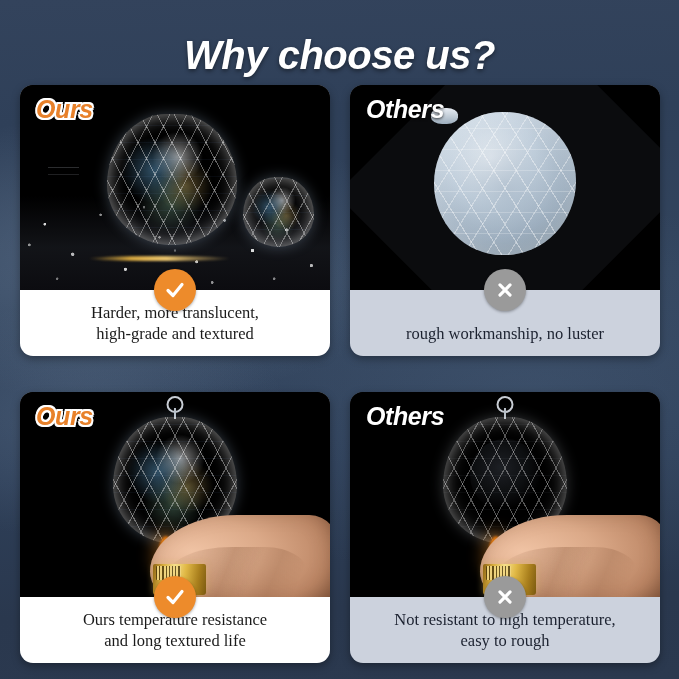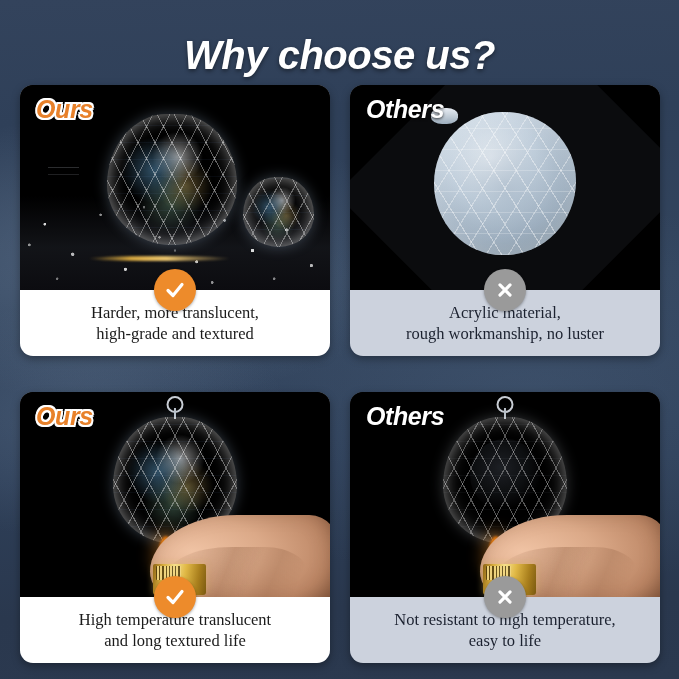--- a/index.html
+++ b/index.html
@@ -353,21 +353,21 @@
         <div class="badge-label others-lbl">Others</div>
       </div>
 
       <div class="status-badge no">
         <svg width="22" height="22" viewBox="0 0 24 24" aria-hidden="true">
           <path d="M6.5 6.5 L17.5 17.5 M17.5 6.5 L6.5 17.5" fill="none" stroke="#ffffff" stroke-width="3.4" stroke-linecap="round"></path>
         </svg>
       </div>
 
       <div class="caption">
-        <span><span>Acrylic material,</span><br><span>rough workmanship, no luster</span></span>
+        <span><br><span>rough workmanship, no luster</span></span>
       </div>
     </div>
 
     <div class="card ours">
       <div class="photo">
         <div class="scene34">
           <div class="ring"></div>
           <div class="hook"></div>
           <div class="crystal hang-ball">
             <div class="core-dark"></div>
@@ -381,21 +381,21 @@
         <div class="badge-label ours-lbl">Ours</div>
       </div>
 
       <div class="status-badge ok">
         <svg width="24" height="24" viewBox="0 0 24 24" aria-hidden="true">
           <path d="M5 12.5 L10 17.5 L19 6.5" fill="none" stroke="#ffffff" stroke-width="3.2" stroke-linecap="round" stroke-linejoin="round"></path>
         </svg>
       </div>
 
       <div class="caption">
-        <span><span>High temperature translucent</span><br><span>and long textured life</span></span>
+        <span><span>Ours temperature resistance</span><br><span>and long textured life</span></span>
       </div>
     </div>
 
     <div class="card others">
       <div class="photo">
         <div class="scene34">
           <div class="ring"></div>
           <div class="hook"></div>
           <div class="crystal hang-ball dull">
             <div class="core-dark"></div>
@@ -408,18 +408,18 @@
         <div class="badge-label others-lbl">Others</div>
       </div>
 
       <div class="status-badge no">
         <svg width="22" height="22" viewBox="0 0 24 24" aria-hidden="true">
           <path d="M6.5 6.5 L17.5 17.5 M17.5 6.5 L6.5 17.5" fill="none" stroke="#ffffff" stroke-width="3.4" stroke-linecap="round"></path>
         </svg>
       </div>
 
       <div class="caption">
-        <span><span>Not resistant to high temperature,</span><br><span>easy to life</span></span>
+        <span><span>Not resistant to high temperature,</span><br><span>easy to rough</span></span>
       </div>
     </div>
 
   </div>
 </div>
 
 </body></html>

